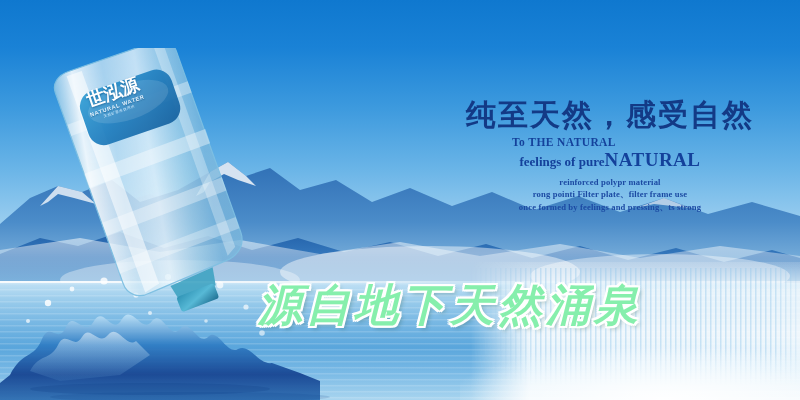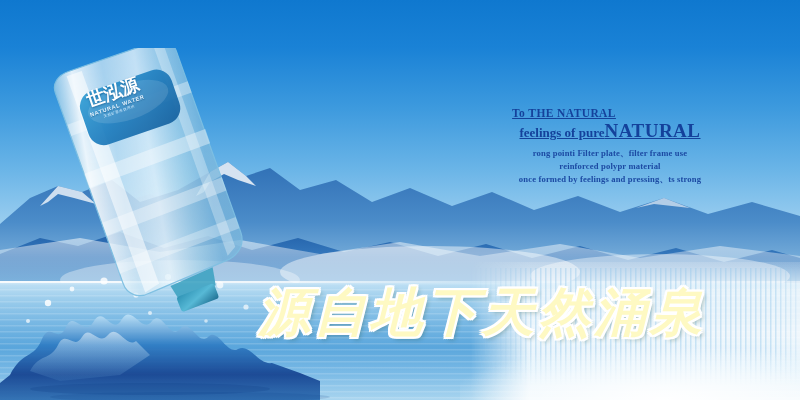--- a/index.html
+++ b/index.html
@@ -129,24 +129,23 @@
   
   .copy { position:absolute; left:440px; top:98px; width:340px; text-align:center; }
 
   .headline-cn {
     font-family:"DejaVu Sans", sans-serif;
     font-size:30px; font-weight:700;
     color:#133a86; letter-spacing:2px; line-height:1.15;
     white-space:nowrap;
   }
   .tag-row {
-    margin-top:9px;
+    margin-top:3px;
     font-family:"Liberation Serif", serif;
     color:#14419b;
-    text-decoration:underline;
   }
   .tag-1 {
     font-size:11.5px; font-weight:700; letter-spacing:.4px;
     text-align:center; padding-right:92px;
   }
   .tag-2 {
     margin-top:1px;
     display:flex; align-items:baseline; justify-content:center; gap:0;
   }
   .tag-2a { font-size:13px; font-weight:700; }
@@ -155,24 +154,24 @@
   .fineprint {
     margin-top:5px;
     font-family:"Liberation Serif", serif;
     color:#1c4aa3; font-size:8.6px; font-weight:700;
     line-height:1.5; letter-spacing:.15px;
   }
 
   
   .slogan {
     position:absolute; left:258px; top:286px; width:440px;
-    font-family:Liberation Sans, sans-serif;
-    font-size:52px; font-weight:700;
+    font-family:Liberation Mono, monospace;
+    font-size:44px; font-weight:700;
     font-style:italic;
-    color:#fef9c3;
+    color:#86efac;
     letter-spacing:4px;
     line-height:1;
     white-space:nowrap;
     text-shadow:
       -2px 0 0 #ffffff,  2px 0 0 #ffffff,
        0 -2px 0 #ffffff,  0 2px 0 #ffffff,
       -2px -2px 0 #ffffff, 2px -2px 0 #ffffff,
       -2px 2px 0 #ffffff, 2px 2px 0 #ffffff,
        3px 3px 4px rgba(20,70,40,.28);
   }
@@ -328,31 +327,32 @@
     </svg>
   </div>
 
   <div class="logo-label">
     <div class="logo-cn">世泓源</div>
     <div class="logo-en">NATURAL WATER</div>
     <div class="logo-sub">天然矿泉水饮用水</div>
   </div>
 
   <div class="copy">
+    <div class="headline-cn">纯至天然，感受自然</div>
 
     <div class="tag-row">
       <div class="tag-1">To THE NATURAL</div>
       <div class="tag-2">
         <span class="tag-2a">feelings of pure</span>
         <span class="tag-2b">NATURAL</span>
       </div>
     </div>
 
     <div class="fineprint">
+      <div>reinforced polypr material</div>
       <div>rong pointi Filter plate、filter frame use</div>
-      <div>reinforced polypr material</div>
       <div>once formed by feelings and pressing、ts strong</div>
     </div>
   </div>
 
   <div class="slogan">源自地下天然涌泉</div>
 
 </div>
 
 </body></html>

